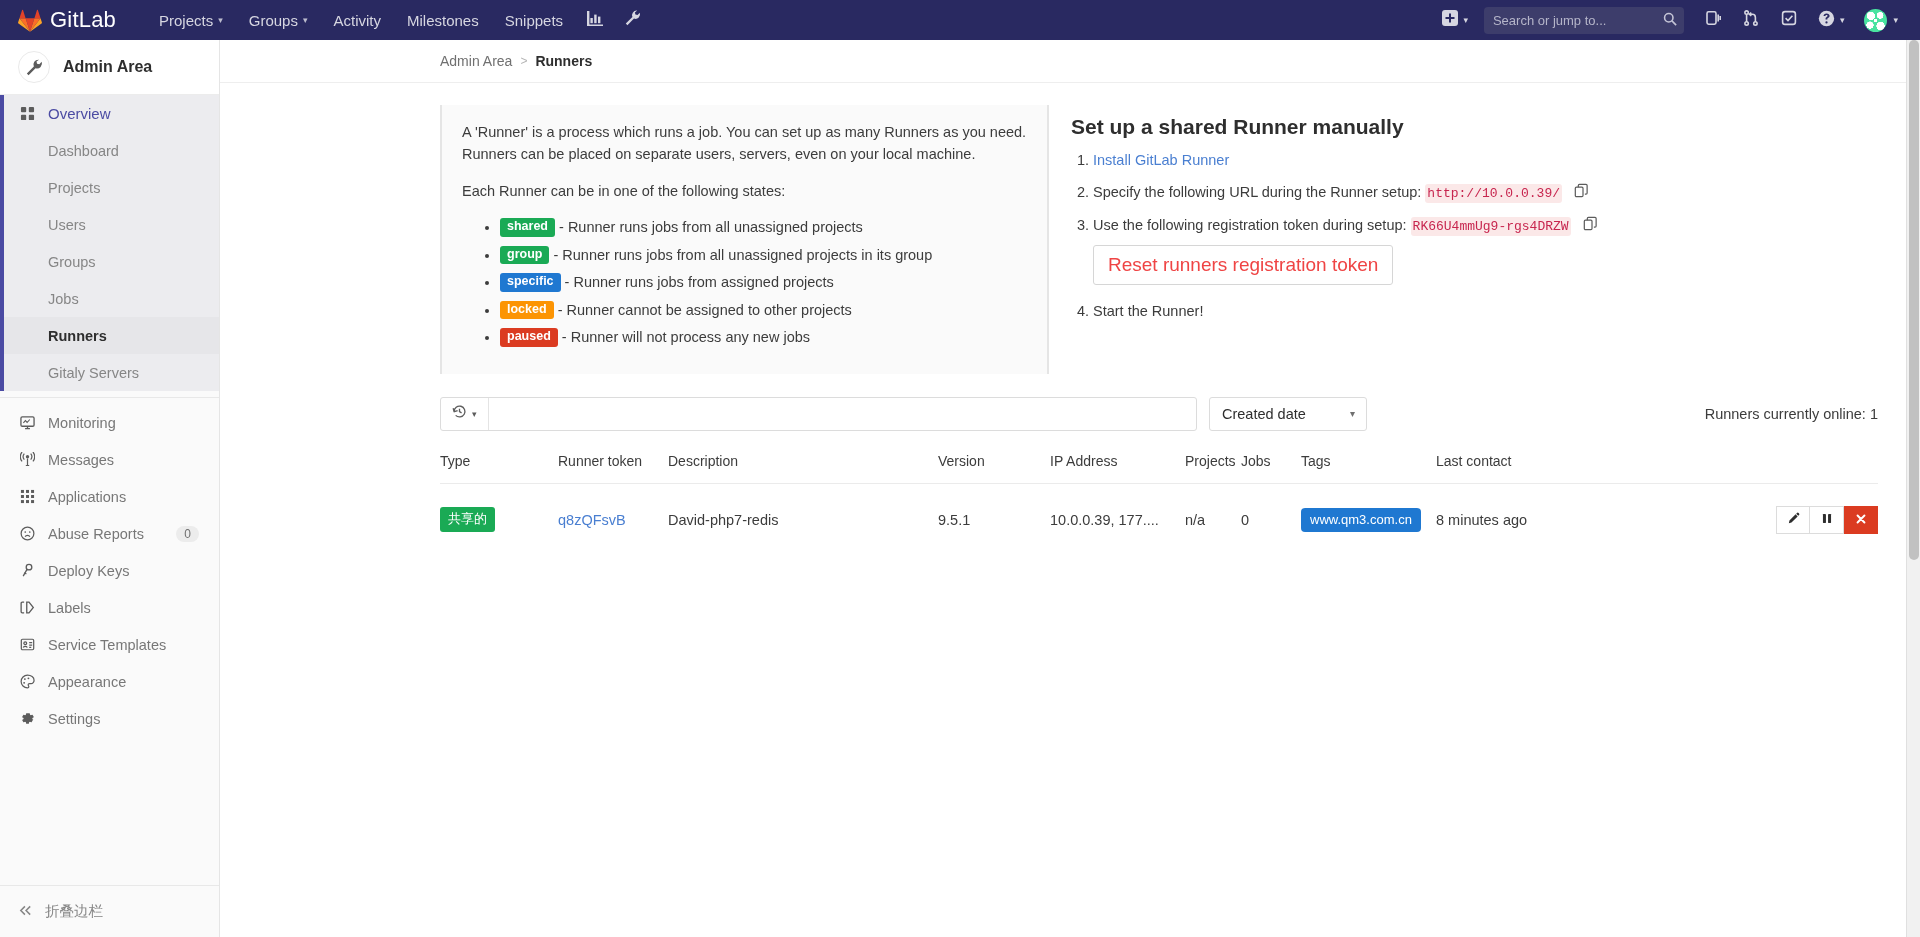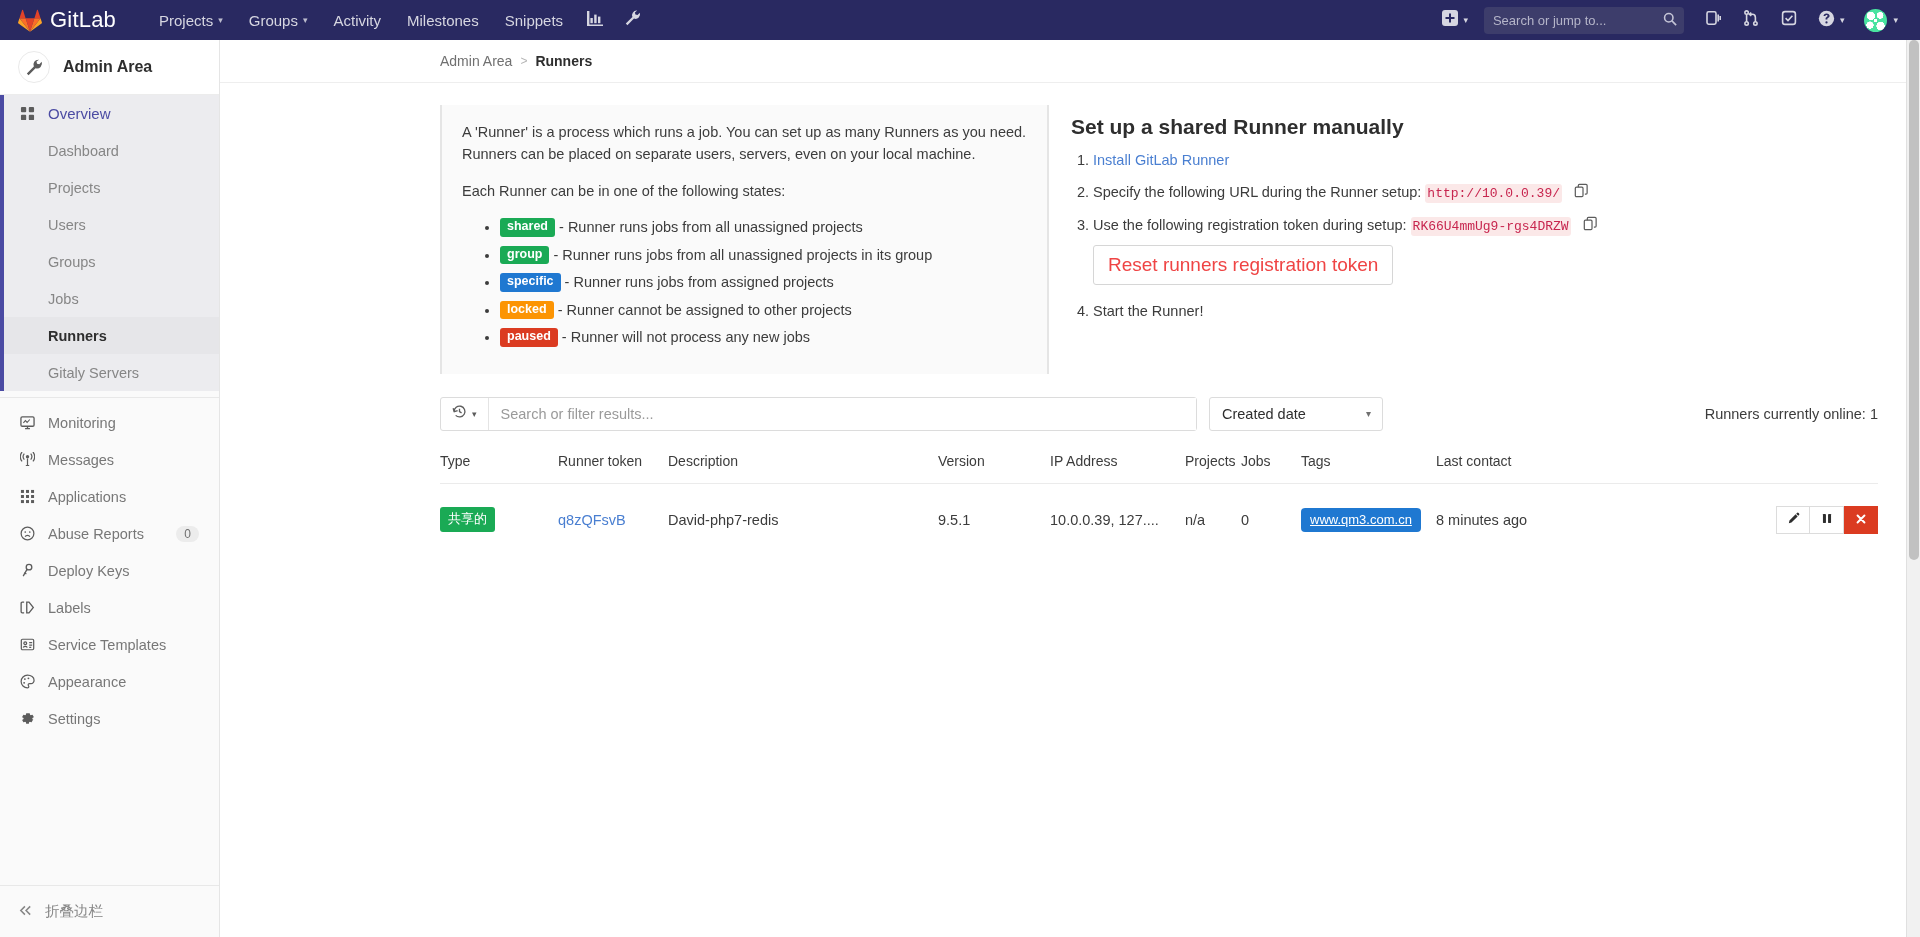--- a/index.html
+++ b/index.html
@@ -180,21 +180,21 @@
   .fb-hist {
     display:flex; align-items:center; gap:5px; padding: 0 11px; height:32px;
     border-right:1px solid #e4e4e4; color:#5c5c5c; cursor:pointer;
   }
   .fb-input {
     flex:1; border:none; outline:none; height:32px; padding: 0 12px;
     font-size:14.5px; color:#2e2e2e; font-family:"Liberation Sans", sans-serif;
   }
   .fb-input::placeholder { color:#9a9a9a; }
   .sortbox {
-    position:relative; width:174px; height:34px; border:1px solid #dcdcdc;
+    position:relative; width:158px; height:34px; border:1px solid #dcdcdc;
     border-radius:3px; background:#fff; display:flex; align-items:center;
     padding: 0 12px; font-size:14.5px; color:#2e2e2e; cursor:pointer;
   }
   .sortbox .caret { position:absolute; right: 11px; color:#707070; font-size:10px; }
   .online-count { margin-left:auto; font-size:14.5px; color:#3c3c3c; }
 
   
   table.runners { width:100%; border-collapse:collapse; margin-top: 22px; }
   table.runners th {
     text-align:left; font-size:14px; font-weight:400; color:#3c3c3c;
@@ -203,21 +203,21 @@
   table.runners td {
     padding: 22px 0 20px 0; font-size:14.5px; color:#3c3c3c; vertical-align:middle;
   }
   .chip-shared {
     display:inline-block; background:#1aaa55; color:#fff; font-size:13px;
     padding: 3px 8px 4px; border-radius:3px;
   }
   .tok-link { color:#4a7fd1; text-decoration:none; cursor:pointer; }
   .tag-chip {
     display:inline-block; background:#1f78d1; color:#fff; font-size:13px;
-    padding: 4px 9px 5px; border-radius:4px;text-decoration:underline;
+    padding: 4px 9px 5px; border-radius:4px;
   }
   .actions { display:flex; justify-content:flex-end; }
   .act-btn {
     width:34px; height:28px; border:1px solid #dcdcdc; background:#fff;
     display:flex; align-items:center; justify-content:center; cursor:pointer;
     color:#2e2e2e;
   }
   .act-btn.mid { border-left:none; }
   .act-btn.danger {
     background:#db3b21; border-color:#db3b21; color:#fff; border-left:none;
@@ -596,21 +596,20 @@
         <div class="fb-hist">
           <span>
             <svg width="15" height="15" viewBox="0 0 16 16" fill="none" stroke="currentColor" stroke-width="1.4">
               <path d="M2.2 8a5.8 5.8 0 1 1 1.7 4.1"></path>
               <path d="M1.2 4.6 2.4 8.2 6 7"></path>
               <path d="M8 5v3.2l2.2 1.3"></path>
             </svg>
           </span>
           <span class="caret" style="font-size:9px">▾</span>
         </div>
-        <input class="fb-input" type="text" placeholder="Search or filter results..." style="">
       </div>
       <div class="sortbox">
         <span>Created date</span>
         <span class="caret">▾</span>
       </div>
       <div class="online-count">Runners currently online: 1</div>
     </div>
 
     <table class="runners">
       <thead>
@@ -630,21 +629,21 @@
       <tbody>
         <tr>
           <td>
             <span class="chip-shared">共享的</span>
           </td>
           <td>
             <a class="tok-link">q8zQFsvB</a>
           </td>
           <td>David-php7-redis</td>
           <td>9.5.1</td>
-          <td>10.0.0.39, 127....</td>
+          <td>10.0.0.39, 177....</td>
           <td>n/a</td>
           <td>0</td>
           <td>
             <span class="tag-chip">www.qm3.com.cn</span>
           </td>
           <td>8 minutes ago</td>
           <td>
             <div class="actions">
               <div class="act-btn">
                 <span>

